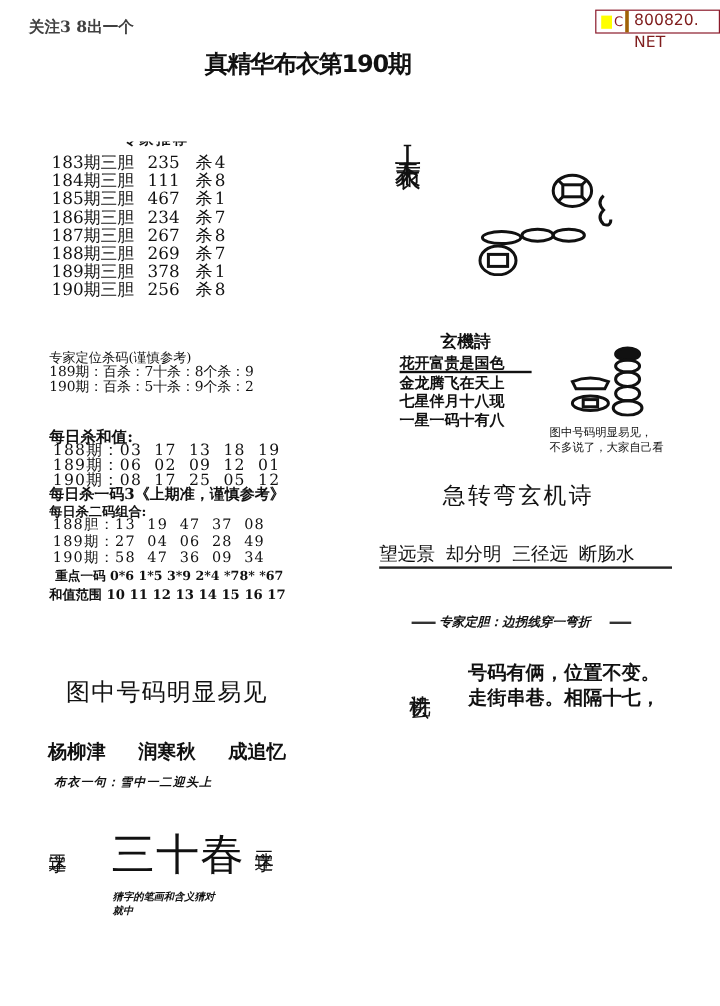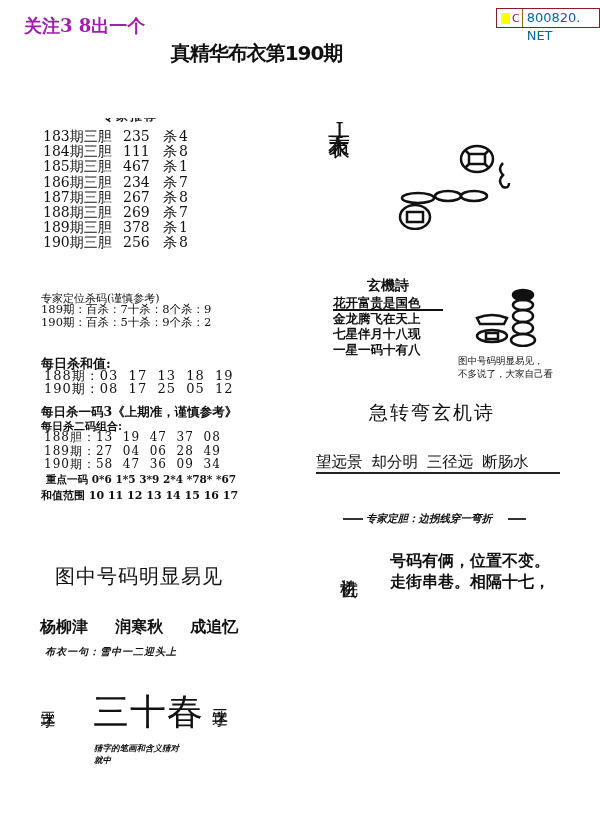--- a/index.html
+++ b/index.html
@@ -1,22 +1,22 @@
 <!DOCTYPE html>
 <html><head>
 <meta charset="utf-8">
 <style>
   html, body { margin:0; padding:0; background:#fff; }
   body { width:600px; height:838px; position:relative; overflow:hidden; font-family:"DejaVu Serif", serif; color:#111; }
   .abs { position:absolute; }
   .watermark { top:8px; left:496px; height:18px; border:1px solid #8b1a2b; display:flex; align-items:center; background:#fff; }
   .watermark .sq { width:11px; height:11px; background:#ffff00; margin:0 2px 0 4px; }
   .watermark .c { font-size:11px; color:#8b1a2b; margin-right:2px; font-family:"DejaVu Sans", sans-serif; }
-  .watermark .site { border-left:1px solid #a16207; padding:0 4px; font-size:13px; color:#0369a1; font-family:"DejaVu Sans", sans-serif; height:18px; line-height:18px; }
-  .top-note { top:14px; left:24px; font-size:18px; font-weight:bold; color:#a21caf; }
+  .watermark .site { border-left:3px solid #a16207; padding:0 4px; font-size:13px; color:#7f1d1d; font-family:"DejaVu Sans", sans-serif; height:18px; line-height:18px; }
+  .top-note { top:14px; left:24px; font-size:13px; font-weight:bold; color:#404040; }
   .page-title { top:40px; left:0; width:513px; text-align:center; font-size:20px; font-weight:bold; font-family:"DejaVu Sans", sans-serif; letter-spacing:-1px; }
   .clipped-head { top:118px; left:102px; width:80px; height:8px; overflow:hidden; font-size:12px; line-height:0px; font-weight:bold; letter-spacing:2px; }
   .clipped-head span { display:block; transform:translateY(-2px); }
   .dan-table { top:129px; left:43px; font-size:14px; line-height:15.2px; }
   .dan-row { display:flex; white-space:nowrap; }
   .dan-row .p { width:80px; }
   .dan-row .n { width:40px; }
   .dan-row .k { width:16px; }
   .pos-head { top:291px; left:41px; font-size:11px; font-weight:normal; }
   .pos-rows { top:303px; left:41px; font-size:11.5px; line-height:12.5px; }
@@ -118,20 +118,21 @@
 
 <div class="abs pos-head">专家定位杀码(谨慎参考)</div>
 <div class="abs pos-rows">
   <div>189期：百杀：7十杀：8个杀：9</div>
   <div>190期：百杀：5十杀：9个杀：2</div>
 </div>
 
 <div class="abs sum-head">每日杀和值:</div>
 <div class="abs sum-rows">
   <div style="white-space:pre">188期：03  17  13  18  19</div>
+  <div style="white-space:pre">189期：06  02  09  12  01</div>
   <div style="white-space:pre">190期：08  17  25  05  12</div>
 </div>
 
 <div class="abs kill1">每日杀一码3《上期准，谨慎参考》</div>
 <div class="abs kill2-head">每日杀二码组合:</div>
 <div class="abs kill2-rows">
   <div style="white-space:pre">188胆：13  19  47  37  08</div>
   <div style="white-space:pre">189期：27  04  06  28  49</div>
   <div style="white-space:pre">190期：58  47  36  09  34</div>
 </div>

